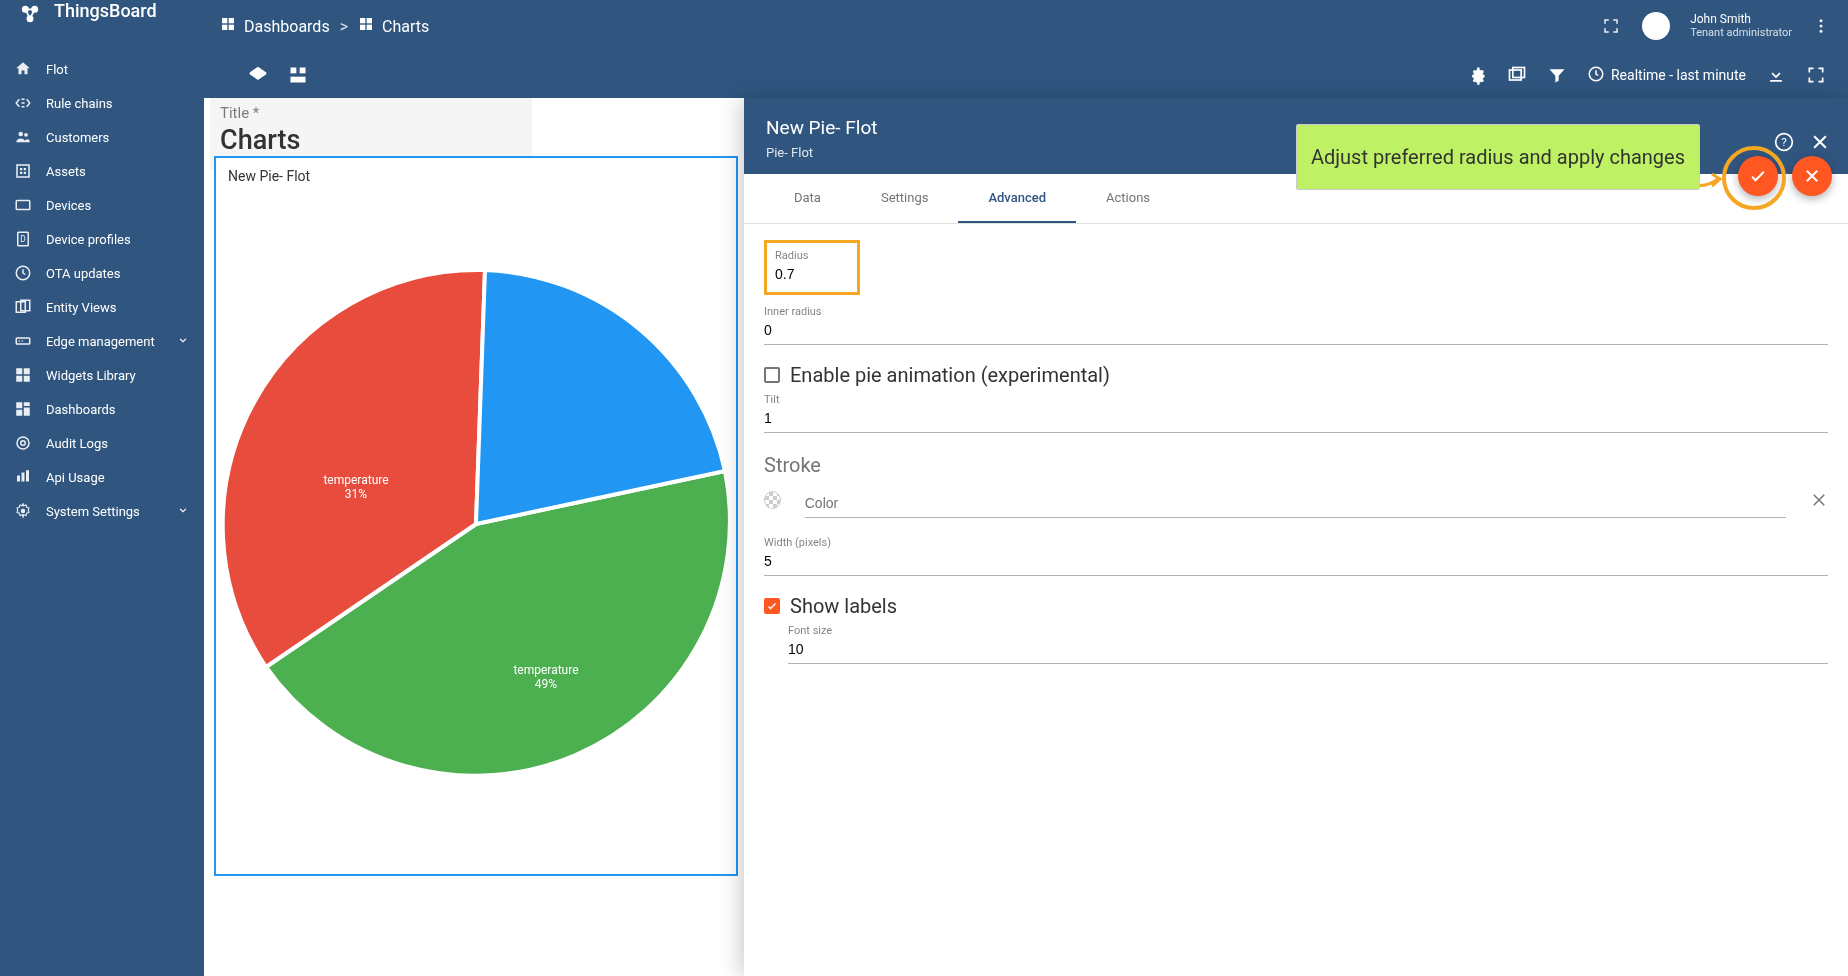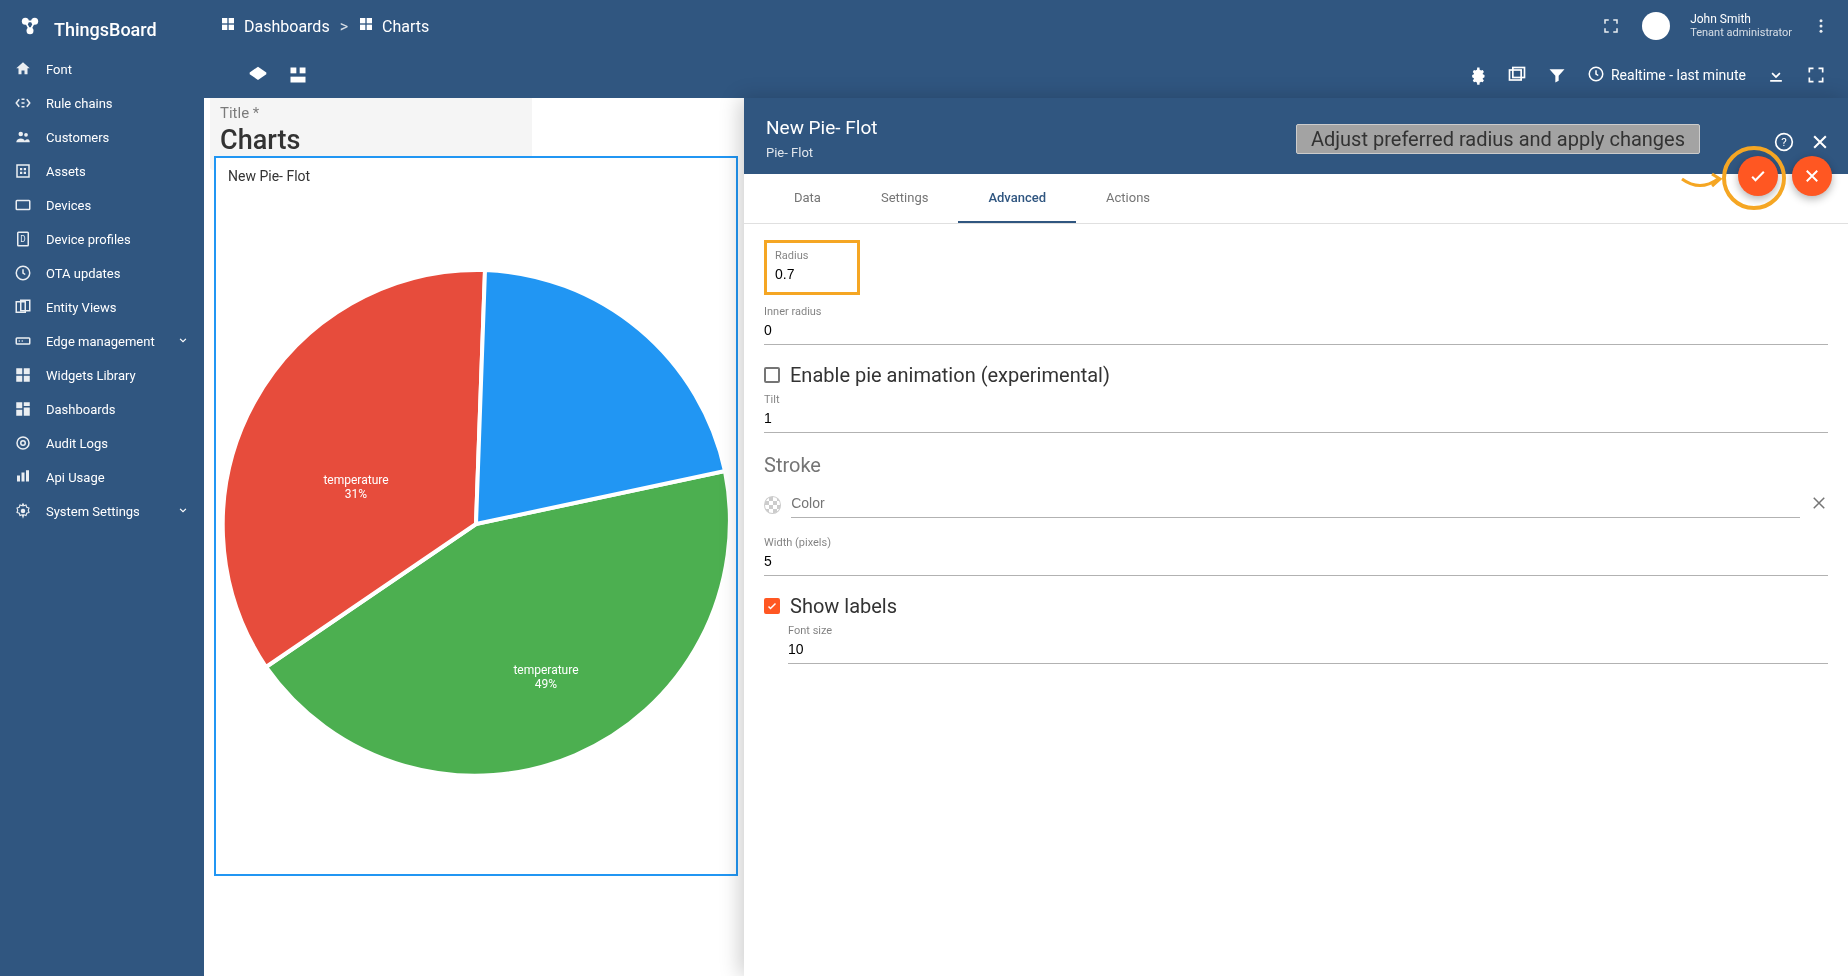--- a/index.html
+++ b/index.html
@@ -2,21 +2,21 @@
 <html><head>
   <meta charset="utf-8">
   <style>
     * { box-sizing: border-box; margin: 0; padding: 0; }
     body { font-family: Roboto, Arial, sans-serif; background: #fff; overflow: hidden; }
     
     .app { display: flex; height: 976px; width: 1848px; }
     
     
     .sidebar { width: 204px; background: #305680; color: #fff; flex-shrink: 0; }
-    .logo-row { height: 52px; display: flex; align-items: flex-end; padding: 12px 16px; gap: 10px; font-size: 18px; font-weight: 500;}
+    .logo-row { height: 52px; display: flex; align-items: flex-start; padding: 0 16px; gap: 10px; font-size: 18px; font-weight: 500;}
     .logo-icon { width: 28px; height: 28px; }
     .nav-list { list-style: none; }
     .nav-item { height: 34px; display: flex; align-items: center; padding: 0 14px; gap: 14px; font-size: 13px; cursor: pointer; }
     .nav-item .icon { width: 18px; height: 18px; display:inline-flex; align-items:center; justify-content:center; opacity:0.9;}
     .nav-item .chevron { margin-left: auto; }
     
     
     .main { flex: 1; display: flex; flex-direction: column; background: #fff; position: relative; }
     
     
@@ -54,40 +54,40 @@
     .pie-svg { display:block; margin: 20px auto 0; }
     
     
     .config-panel { position:absolute; left:540px; right:0; top:0; bottom:0; background:#fff; box-shadow:-4px 0 20px rgba(0,0,0,0.2); overflow:auto;}
     .config-header { background:#305680; color:#fff; padding:18px 22px 14px; position:relative;}
     .config-title { font-size:19px; font-weight:400;}
     .config-subtitle { font-size:13px; opacity:0.85; margin-top:6px;}
     .config-header-icons { position:absolute; right:18px; top:34px; display:flex; gap:16px;}
     .header-help, .header-close { width:20px; height:20px; cursor:pointer; display:inline-flex; align-items:center; justify-content:center;}
     
-    .tooltip-callout { position:absolute; right:148px; top:26px; background:#a3a3a3; color:#333; padding:2px 14px; font-size:20px; border:1px solid #ccc; border-radius:2px; z-index:20; font-weight:400;}
+    .tooltip-callout { position:absolute; right:148px; top:26px; background:#bef264; color:#333; padding:20px 14px; font-size:20px; border:1px solid #ccc; border-radius:2px; z-index:20; font-weight:400;}
     .apply-highlight-ring { position:absolute; right:62px; top:48px; width:64px; height:64px; border:4px solid #f5a623; border-radius:50%; z-index:19;}
     .apply-arrow { position:absolute; right:124px; top:66px; z-index:19;}
     
     .tabs-row { display:flex; border-bottom:1px solid #e0e0e0; padding: 0 20px;}
     .tab { padding:16px 30px; font-size:13px; color:#757575; cursor:pointer; text-align:center;}
     .tab.active { color:#305680; border-bottom:2px solid #305680; font-weight:500;}
     
     .form-body { padding: 16px 20px 40px 20px; }
     .field-group { margin-bottom:18px; position:relative;}
     .field-label { font-size:11px; color: rgba(0,0,0,0.5); }
     .field-input { width:100%; border:none; border-bottom:1px solid rgba(0,0,0,0.3); font-size:14px; padding:4px 0 6px; outline:none; background:transparent;}
     .radius-highlight { border:3px solid #f5a623; padding:6px 8px 4px; width:96px; margin-bottom:10px;}
     .checkbox-row { display:flex; align-items:center; gap:10px; font-size:20px; color:#333; margin-bottom:6px;}
     .checkbox { width:16px; height:16px; border:2px solid #757575; border-radius:2px; cursor:pointer; display:inline-flex; align-items:center; justify-content:center;}
     .checkbox.checked { background:#ff5722; border-color:#ff5722;}
     .checkbox.checked svg { display:block; }
     .checkbox svg { display:none; }
     .section-title { font-size:20px; color:#757575; margin:20px 0 14px;}
-    .color-row { display:flex; align-items:center; gap:10px;}
+    .color-row { display:flex; align-items:flex-start; gap:24px;}
     .color-swatch { width:18px; height:18px; border-radius:50%; border:1px solid #ccc;}
     .color-swatch.checker { background: repeating-conic-gradient(#ccc 0 25%, #fff 0 50%) 0 0/8px 8px; }
     .clear-icon { margin-left:auto; cursor:pointer; color:#757575;}
     .indented { padding-left:24px; }
     
     .fab-row { position:absolute; right:16px; top:58px; display:flex; gap:14px; z-index:18;}
     .fab { width:40px; height:40px; border-radius:50%; background:#ff5722; display:flex; align-items:center; justify-content:center; cursor:pointer; box-shadow:0 3px 8px rgba(0,0,0,0.3);}
     
     svg { fill: currentColor; }
   </style>
@@ -108,21 +108,21 @@
       </span>
       <span>ThingsBoard</span>
     </div>
     <ul class="nav-list" id="nav-list">
         <li class="nav-item">
           <span class="icon">
             <svg width="18" height="18" viewBox="0 0 24 24">
               <path d="M12 3l9 8h-3v8h-4v-5h-4v5H6v-8H3l9-8"></path>
             </svg>
           </span>
-          <span>Font</span>
+          <span>Flot</span>
         </li>
         <li class="nav-item">
           <span class="icon">
             <svg width="18" height="18" viewBox="0 0 24 24">
               <path d="M7 7l-4 5 4 5M17 7l4 5-4 5M10 7h4M10 12h4M10 17h4" stroke="currentColor" stroke-width="2" fill="none"></path>
             </svg>
           </span>
           <span>Rule chains</span>
         </li>
         <li class="nav-item">

